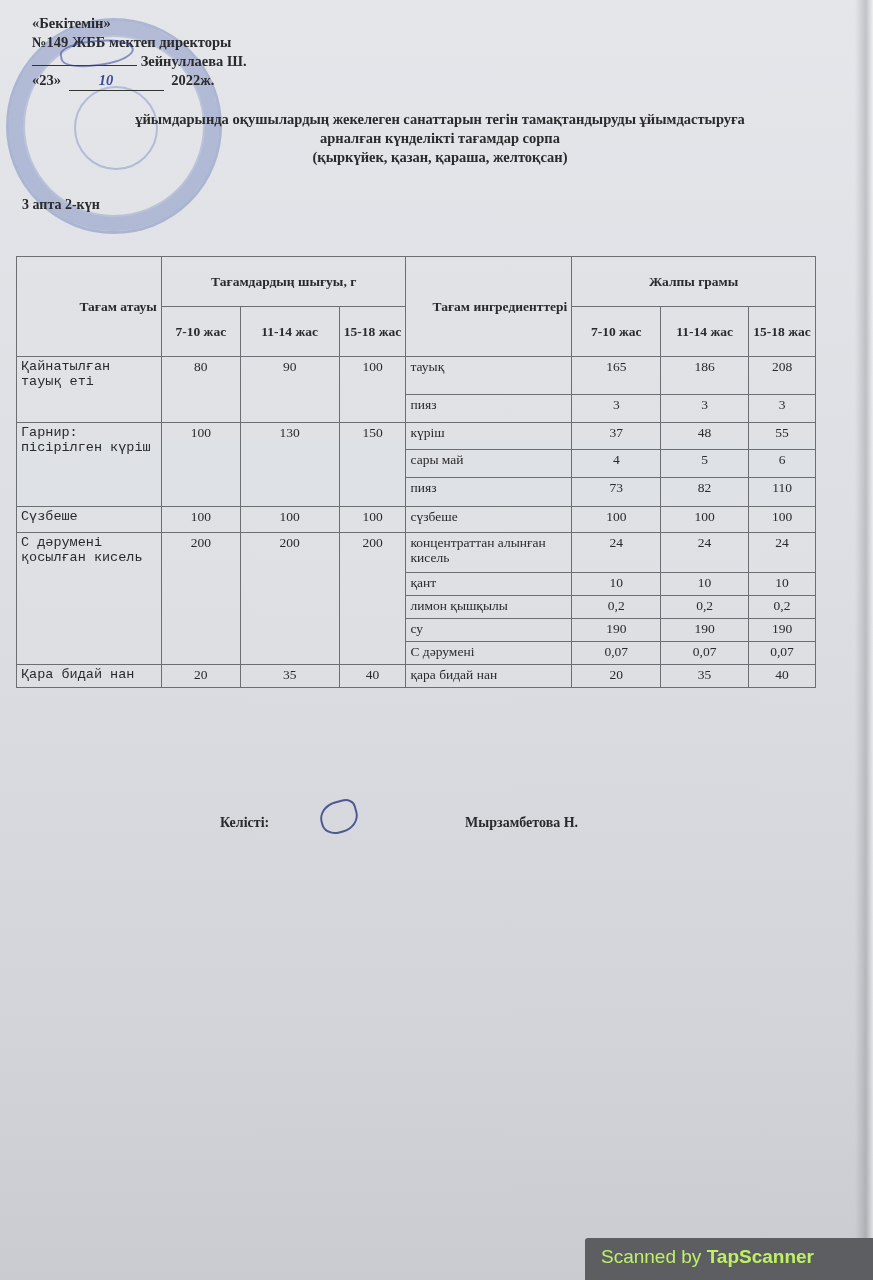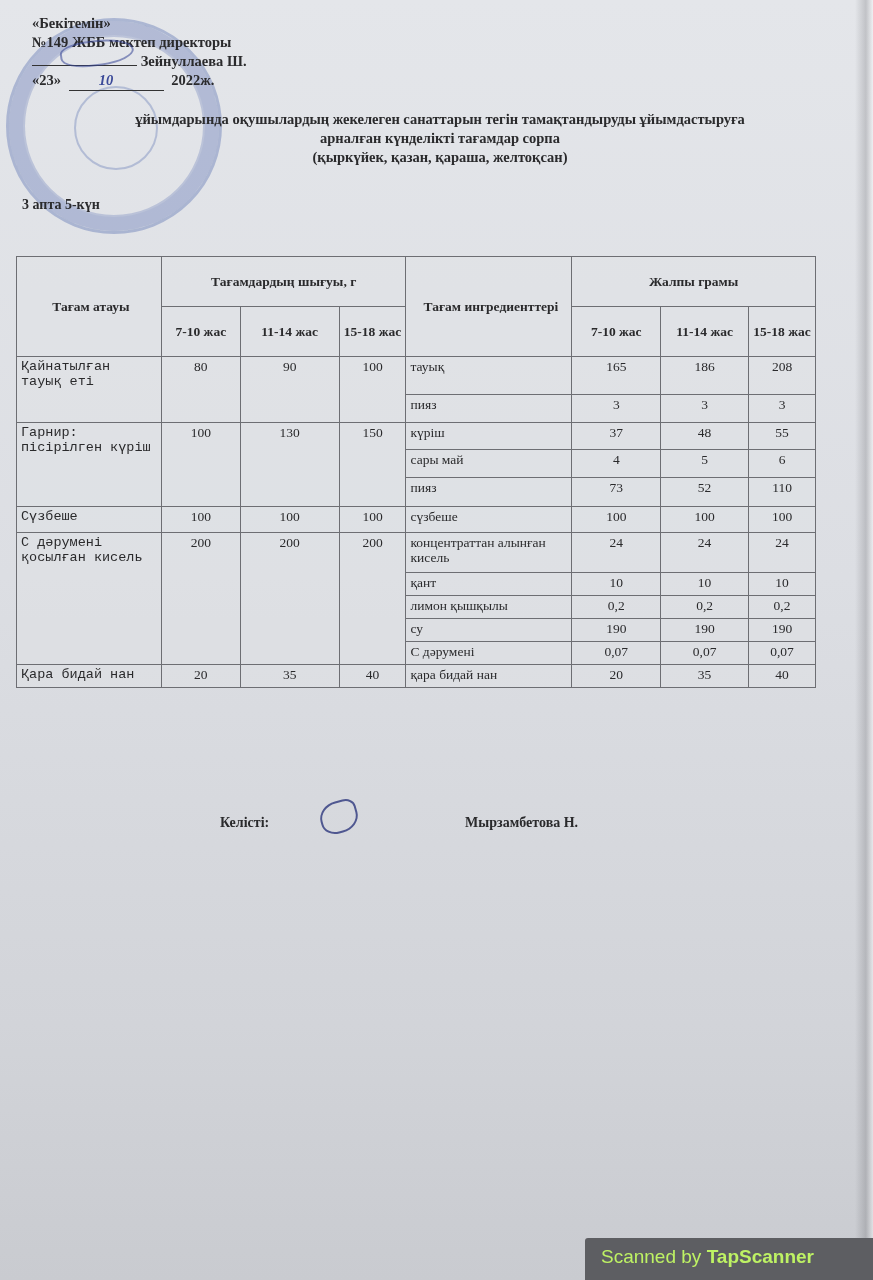--- a/index.html
+++ b/index.html
@@ -41,21 +41,21 @@
     }
     .week-label { position: absolute; left: 22px; top: 197px; font-weight: bold; font-size: 14px; }
     table.menu {
       position: absolute; left: 16px; top: 256px; width: 800px;
       border-collapse: collapse; font-size: 13.5px; background: rgba(225,227,231,0.4);
     }
     table.menu td, table.menu th {
       border: 1.5px solid #6d6e73; padding: 2px 4px; vertical-align: top; line-height: 15px;
     }
     table.menu th { font-weight: bold; text-align: center; vertical-align: middle; font-size: 13.5px; }
-    table.menu th.left { text-align: center; padding-left: 8px; }
+    table.menu th.left { text-align: right; padding-left: 8px; }
     td.num { text-align: center; }
     td.name { padding-left: 4px; font-family: Liberation Mono, monospace; }
     .footer {
       position: absolute; left: 220px; top: 815px; width: 420px; font-weight: bold; font-size: 14px;
     }
     .footer .lbl { position: absolute; left: 0; top: 0; }
     .footer .nm { position: absolute; left: 245px; top: 0; }
     .footer .sig {
       position: absolute; left: 100px; top: -14px; width: 34px; height: 28px;
       border: 2px solid rgba(45,55,125,0.8); border-radius: 50% 30% 50% 40%; transform: rotate(-15deg);
@@ -91,21 +91,21 @@
   </div>
 </div>
 <div class="sig-scribble"></div>
 
 <div class="title-block">
   <div>ұйымдарында оқушылардың жекелеген санаттарын тегін тамақтандыруды ұйымдастыруға</div>
   <div>арналған күнделікті тағамдар сорпа</div>
   <div>(қыркүйек, қазан, қараша, желтоқсан)</div>
 </div>
 
-<div class="week-label">3 апта 5-күн</div>
+<div class="week-label">3 апта 2-күн</div>
 
 <table class="menu">
   <colgroup>
     <col style="width:145px">
       <col style="width:79px">
       <col style="width:99px">
       <col style="width:67px">
     <col style="width:166px">
       <col style="width:89px">
       <col style="width:88px">
@@ -156,21 +156,21 @@
   </tr>
   <tr style="height:28px">
     <td>сары май</td>
     <td class="num">4</td>
     <td class="num">5</td>
     <td class="num">6</td>
   </tr>
   <tr style="height:29px">
     <td>пияз</td>
     <td class="num">73</td>
-    <td class="num">52</td>
+    <td class="num">82</td>
     <td class="num">110</td>
   </tr>
 
   <tr style="height:26px">
     <td class="name">Сүзбеше</td>
     <td class="num">100</td>
     <td class="num">100</td>
     <td class="num">100</td>
     <td>сүзбеше</td>
     <td class="num">100</td>

